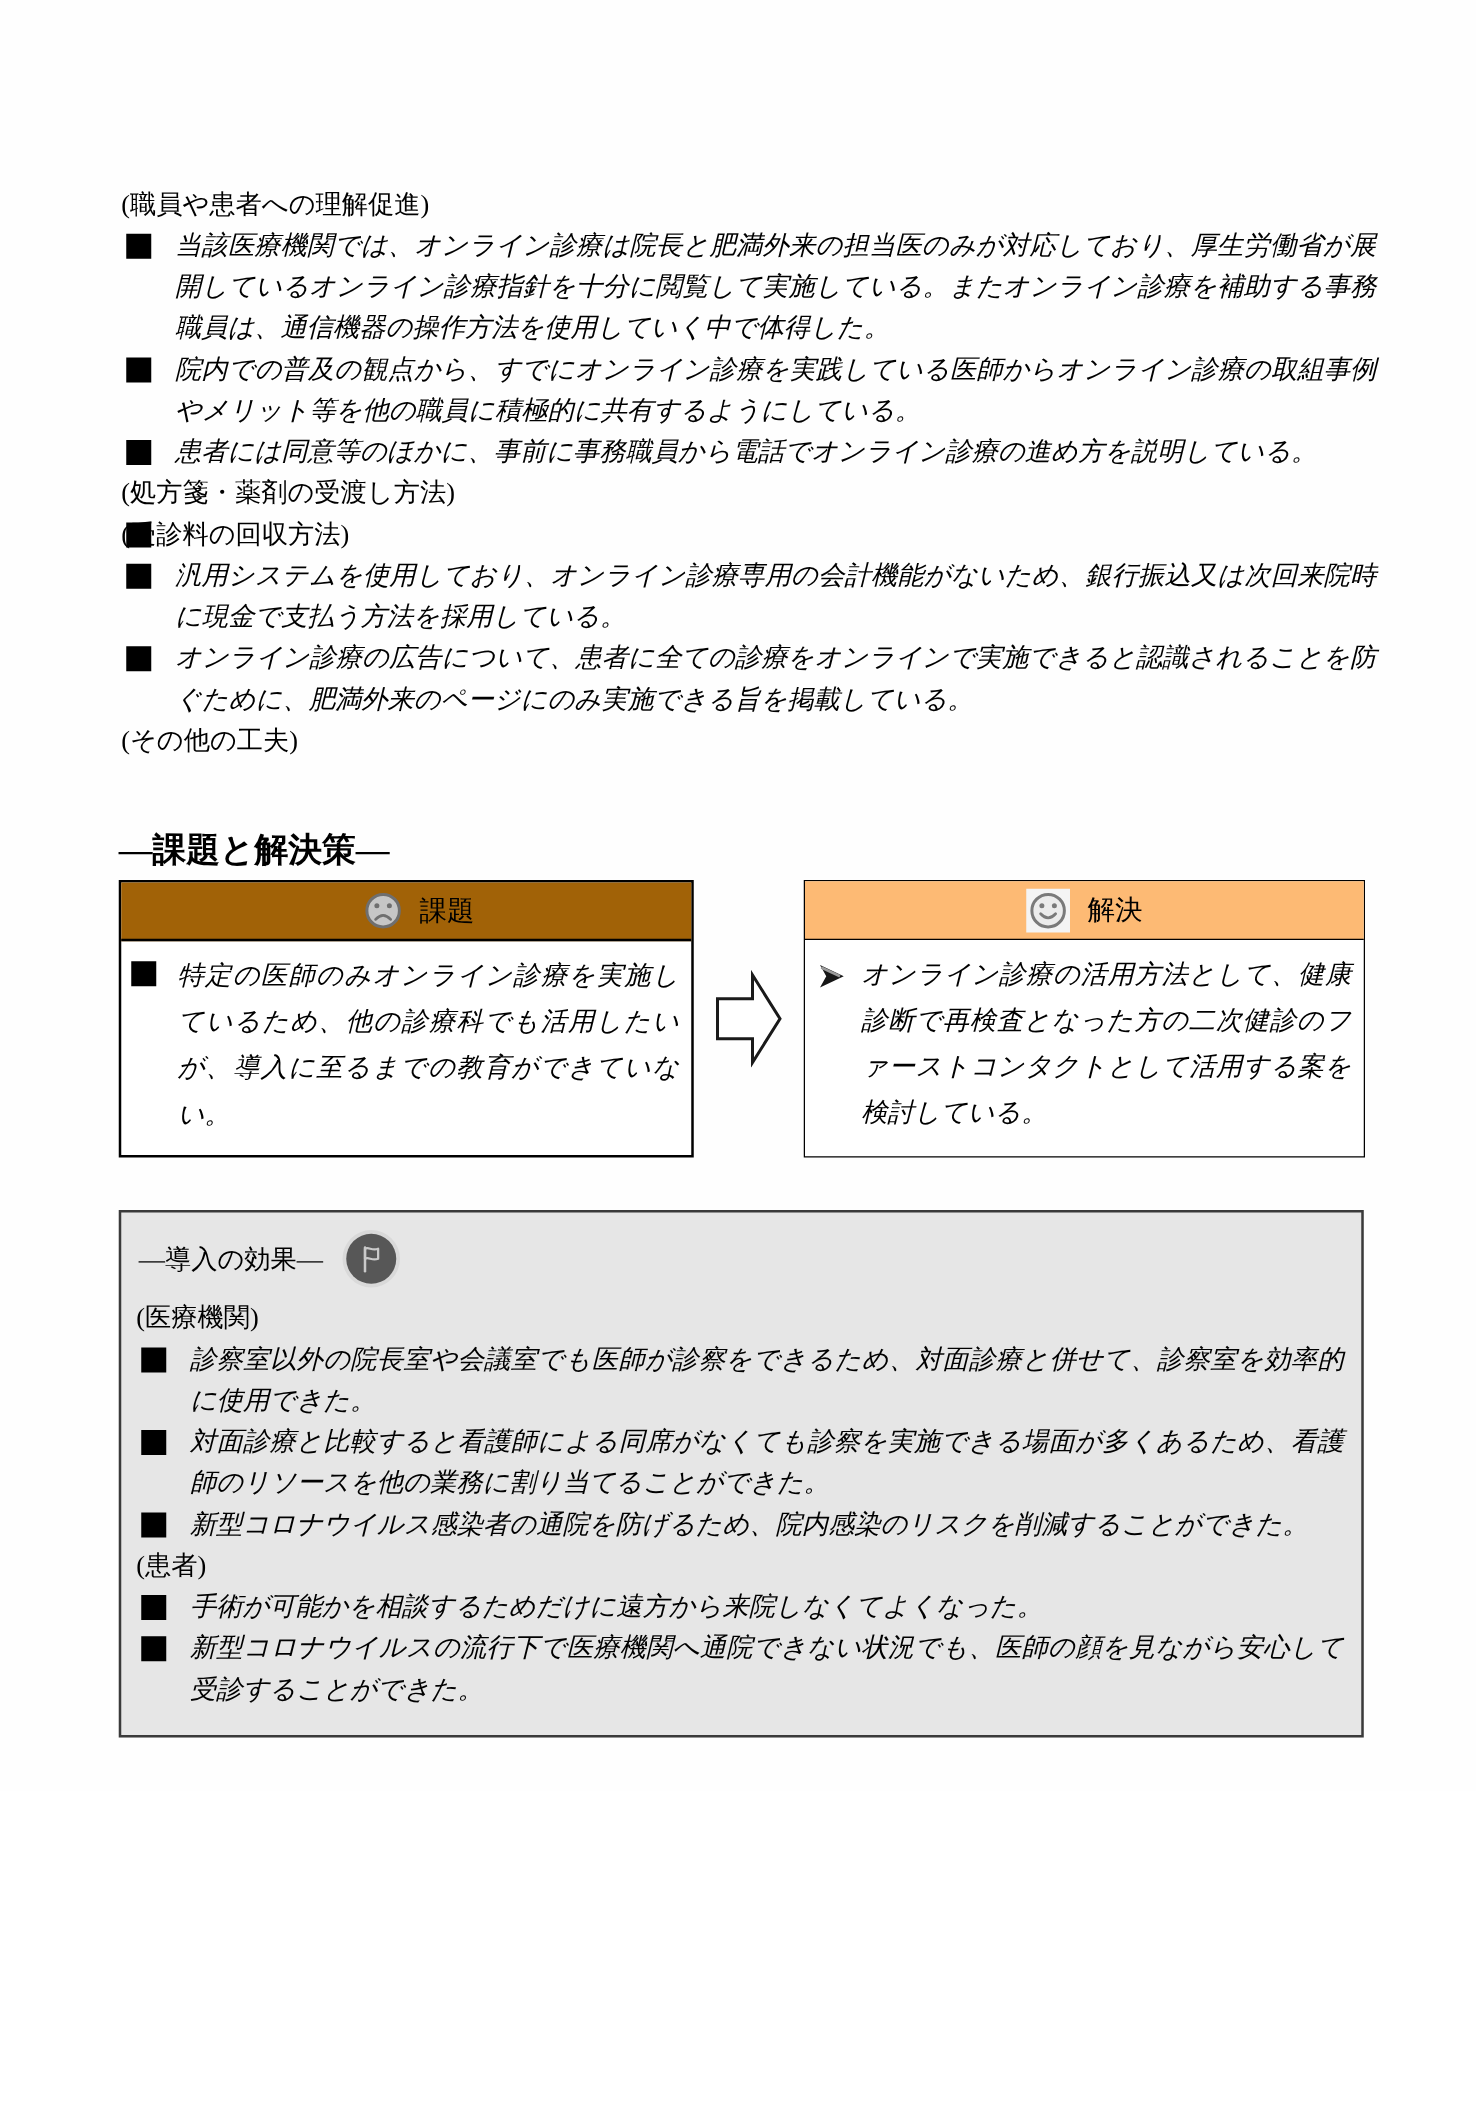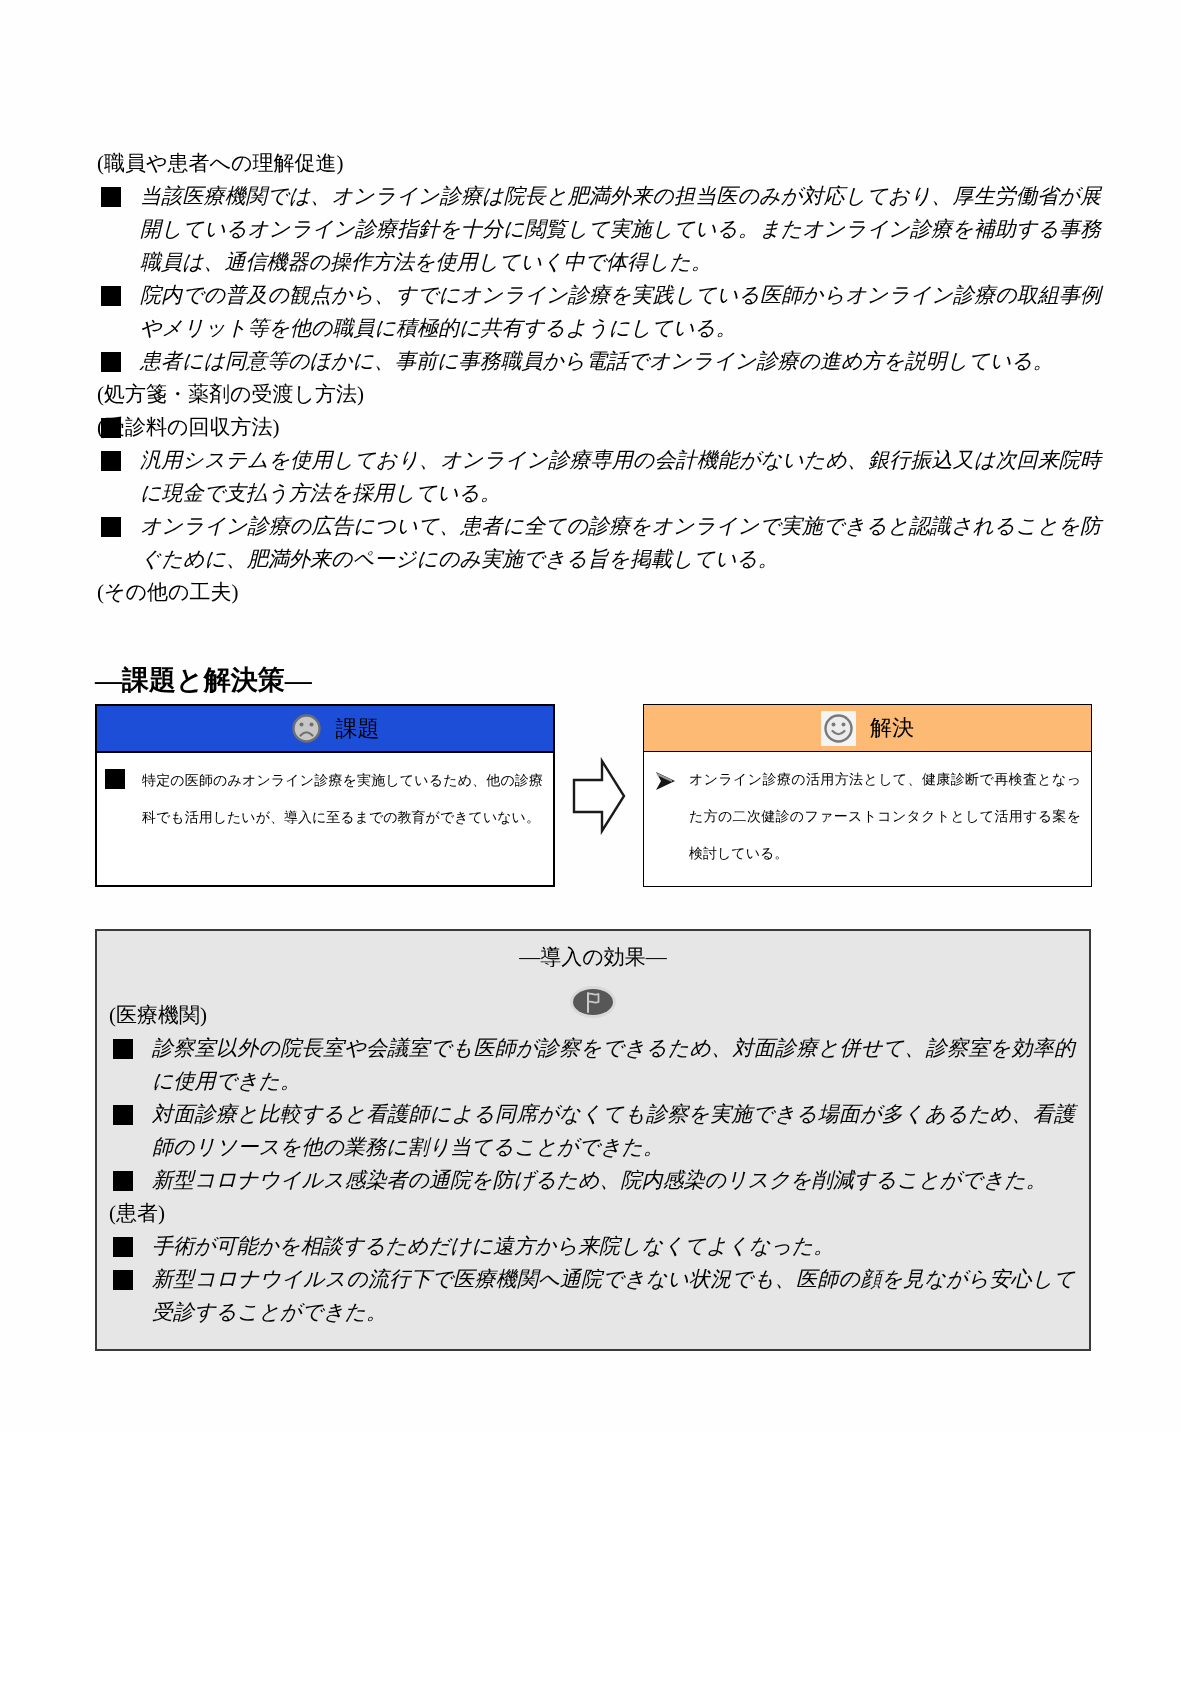--- a/index.html
+++ b/index.html
@@ -61,24 +61,25 @@
     align-items: center;
     justify-content: center;
     gap: 14px;
     border-bottom: 2px solid #000000;
     font-size: 22px;
   }
   .solution-box .qbox-header { border-bottom-width: 1px; }
   .qbox-body {
     position: relative;
     padding: 9px 10px 14px 0;
-    font-size: 14px;
+    font-size: 21px;
     line-height: 37px;
     text-align: justify;
     word-break: break-all;
+    font-style: italic;
   }
   .qbox-body .body-text { display: block; padding-left: 45px; }
   .qbox-body .sq-marker { top: 16px; left: 8px; }
   .arrowhead-marker {
     position: absolute;
     left: 9px;
     top: 17px;
     width: 24px;
     height: 24px;
   }
@@ -97,21 +98,20 @@
     padding: 12px 14px 20px 10px;
   }
   .effects-heading-row {
     display: flex;
     align-items: center;
     gap: 18px;
     font-size: 21px;
     height: 50px;
     padding-left: 4px;
     margin-bottom: 6px;
-    flex-direction: column;
   }
   .flag-circle {
     width: 40px;
     height: 40px;
     border-radius: 50%;
     background: #575757;
     display: flex;
     align-items: center;
     justify-content: center;
     box-shadow: 0 0 0 3px #d9d9d9;
@@ -164,21 +164,21 @@
       <div class="tline label-line">
         <span>(その他の工夫)</span>
       </div>
     </section>
 
     <div class="issues-heading">―課題と解決策―</div>
 
     <div class="boxes-row">
 
       <div class="qbox issue-box">
-        <div class="qbox-header" style="background:#1d4ed8;padding-left:20px;">
+        <div class="qbox-header" style="background:#a16207;padding-left:20px;">
           <svg class="face-icon" width="31" height="31" viewBox="0 0 31 31">
             <circle cx="15.5" cy="15.5" r="13" fill="#c6c6c6" stroke="#6f6f6f" stroke-width="2.4"></circle>
             <circle cx="10.5" cy="11.5" r="2" fill="#6f6f6f"></circle>
             <circle cx="20.5" cy="11.5" r="2" fill="#6f6f6f"></circle>
             <path d="M9.5 22.5 Q15.5 16 21.5 22.5" fill="none" stroke="#6f6f6f" stroke-width="2.2" stroke-linecap="round"></path>
           </svg>
           <span>課題</span>
         </div>
         <div class="qbox-body">
           <span class="sq-marker"></span>

